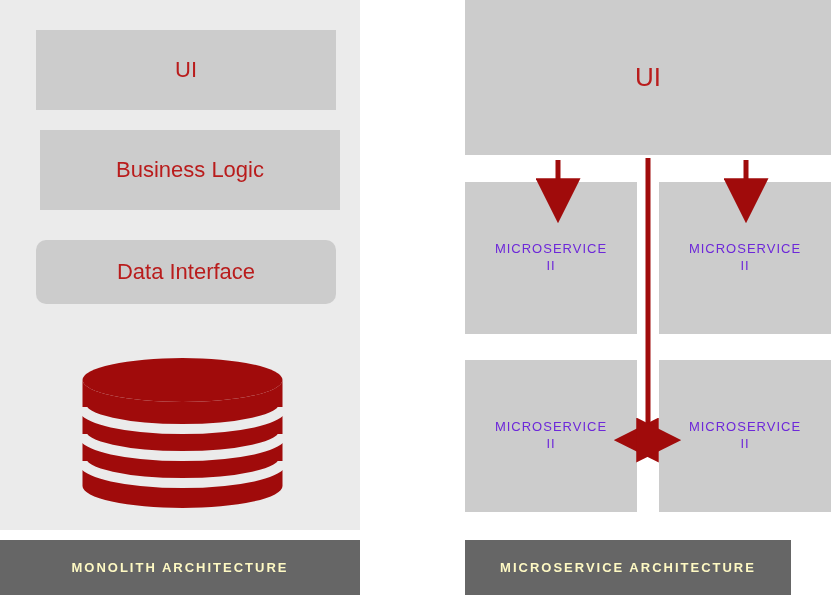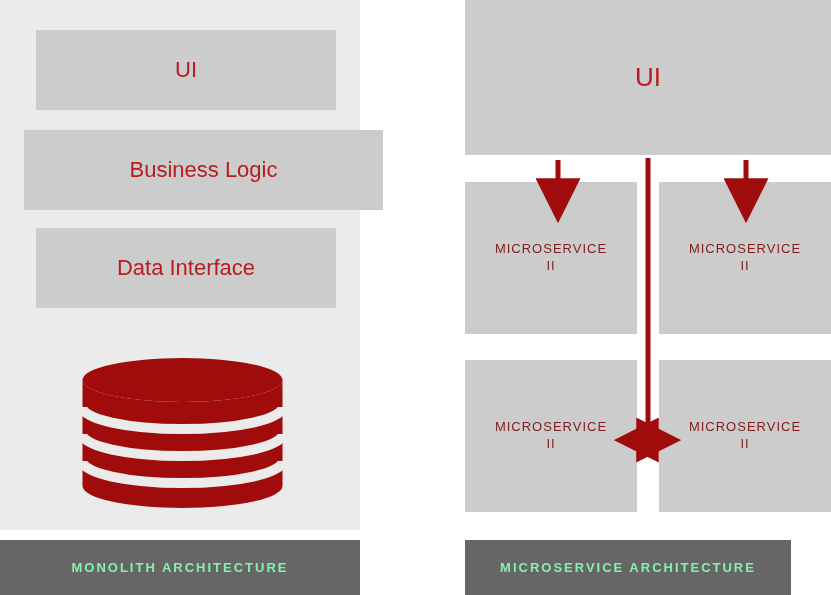--- a/index.html
+++ b/index.html
@@ -30,46 +30,46 @@
   .box {
     position: absolute;
     background: #cccccc;
     display: flex;
     align-items: center;
     justify-content: center;
     text-align: center;
     color: #b91c1c;
   }
   .box-large { font-size: 22px; font-weight: 400; }
-  .box-ms { font-size: 13px; letter-spacing: 1px; font-weight: 400; color: #7f1d1d; line-height: 1.3; }
+  .box-ms { font-size: 13px; letter-spacing: 1px; font-weight: 400; color: #6d28d9; line-height: 1.3; }
   .footer {
     position: absolute;
     height: 55px;
     top: 540px;
     background: #666666;
-    color: #86efac;
+    color: #fef9c3;
     display: flex;
     align-items: center;
     justify-content: center;
     font-size: 13px;
     letter-spacing: 2px;
     font-weight: 600;
   }
   .footer-left { left: 0; width: 360px; }
   .footer-right { left: 465px; width: 326px; }
   .db-icon { position: absolute; }
   .arrow-svg { position: absolute; left: 465px; top: 0; width: 366px; height: 530px; pointer-events: none; }
 </style>
 </head>
 <body>
 
 <div class="panel-left">
   <div class="box box-large" style="left:36px; top:30px; width:300px; height:80px;">UI</div>
-  <div class="box box-large" style="left:24px; top:130px; width:359px; height:80px;">Business Logic</div>
-  <div class="box box-large" style="left:36px; top:228px; width:300px; height:80px;">Data Interface</div>
+  <div class="box box-large" style="left:40px; top:130px; width:300px; height:80px;">Business Logic</div>
+  <div class="box box-large" style="left:36px; top:240px; width:300px; height:64px;border-radius:10px;">Data Interface</div>
 
   <svg class="db-icon" style="left:80px; top:358px;" width="205" height="150" viewBox="0 0 205 150">
     <ellipse cx="102.5" cy="22" rx="100" ry="22" fill="#a00b0b"></ellipse>
     <path d="M 2.5 22 L 2.5 128 A 100 22 0 0 0 202.5 128 L 202.5 22 A 100 22 0 0 1 2.5 22 Z" fill="#a00b0b"></path>
     <path d="M 2.5 49 A 100 22 0 0 0 202.5 49" stroke="#ebebeb" stroke-width="10" fill="none"></path>
     <path d="M 2.5 76 A 100 22 0 0 0 202.5 76" stroke="#ebebeb" stroke-width="10" fill="none"></path>
     <path d="M 2.5 103 A 100 22 0 0 0 202.5 103" stroke="#ebebeb" stroke-width="10" fill="none"></path>
   </svg>
 </div>
 

